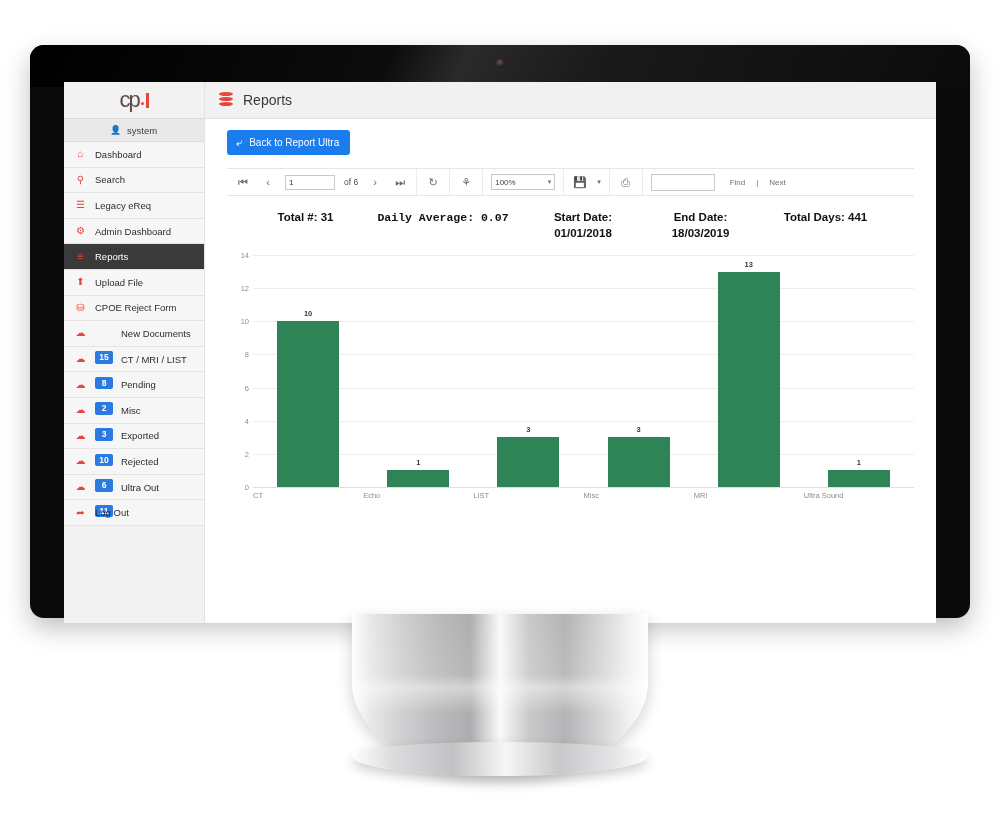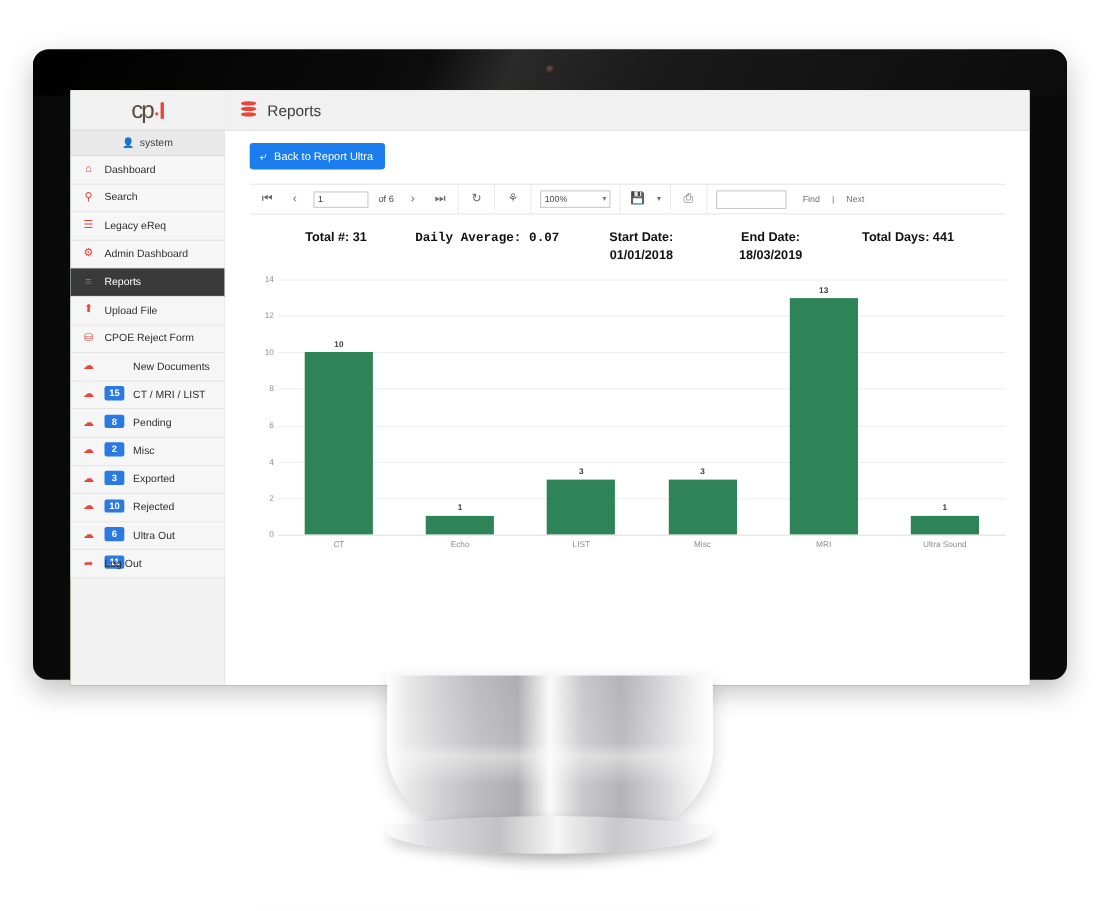--- a/index.html
+++ b/index.html
@@ -117,21 +117,21 @@
   .yaxis{position:absolute;left:0;top:0;width:22px;height:232px;}
   .ytick{position:absolute;right:0;font-size:7.5px;color:#8d8d8d;transform:translateY(-50%);}
   .grid{position:absolute;left:26px;right:0;top:0;height:232px;}
   .gline{position:absolute;left:0;right:0;height:1px;background:#eeeeee;}
   .bars{position:absolute;left:26px;right:0;top:0;height:232px;display:flex;align-items:flex-end;}
   .bar-cell{flex:1;display:flex;flex-direction:column;align-items:center;justify-content:flex-end;height:100%;position:relative;}
   .bar{width:62px;background:#2e8457;}
   .bar-val{font-size:7.5px;color:#3b3b3b;margin-bottom:3px;font-weight:bold;}
   .xaxis-line{position:absolute;left:26px;right:0;top:232px;height:1px;background:#dedede;}
   .xlabels{position:absolute;left:26px;right:0;top:236px;display:flex;}
-  .xlab{flex:1;text-align:center;font-size:7.5px;color:#8d8d8d;}
+  .xlab{flex:1;font-size:7.5px;color:#8d8d8d;}
 </style>
 </head>
 <body>
 
 <div id="scene">
 
   <div id="monitor">
     <div id="bezel-gloss"></div>
     <div id="webcam"></div>
 

